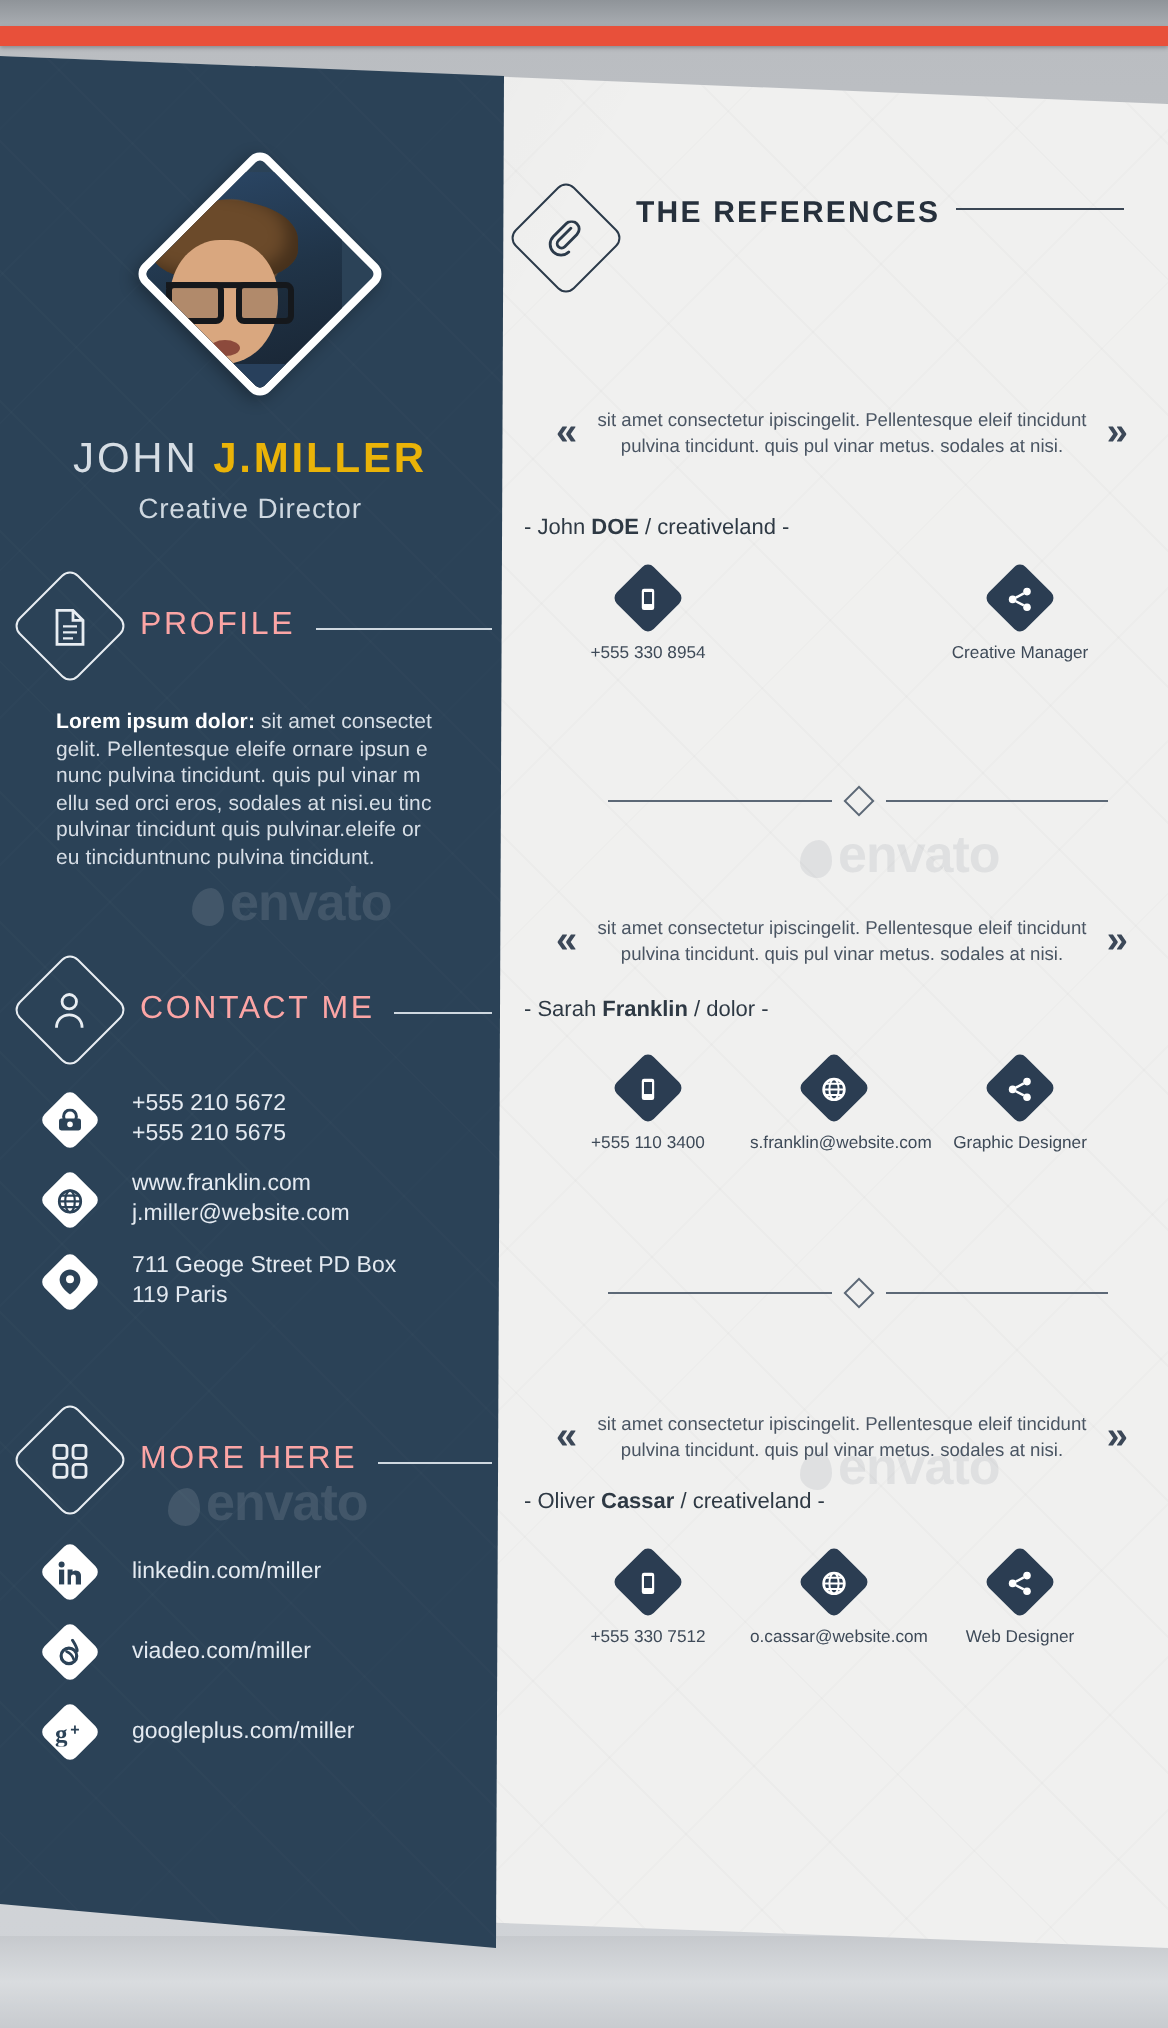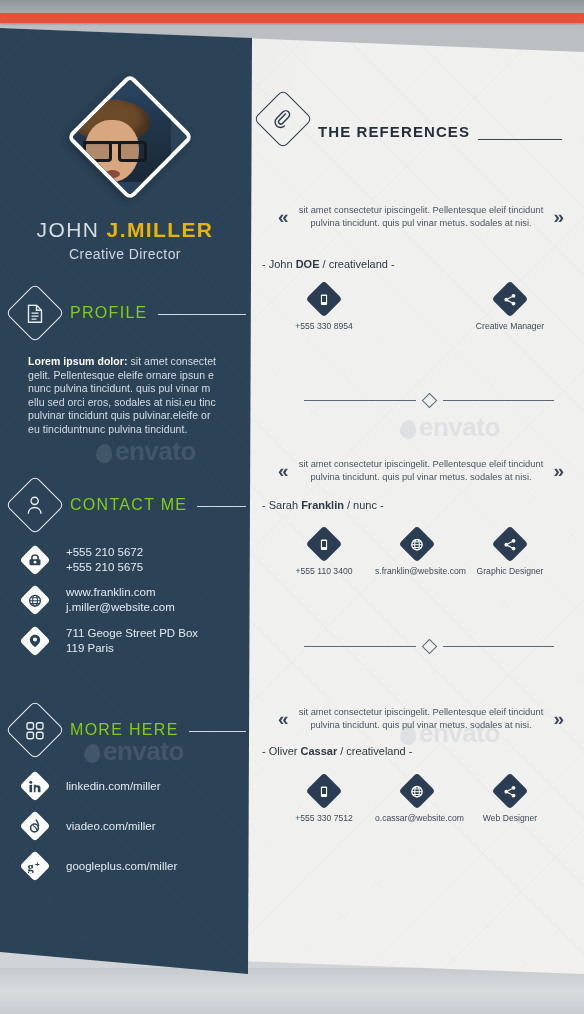--- a/index.html
+++ b/index.html
@@ -71,36 +71,36 @@
   .name .first{font-weight:300;color:#d6dde4;}
   .name .last{font-weight:bold;color:#eab308;}
   .role{position:absolute;left:0;top:224px;width:250px;text-align:center;
     color:#cfd8e0;font-size:14px;letter-spacing:.4px;}
 
   
   .sec{position:absolute;display:flex;align-items:center;}
   .dia{width:40px;height:40px;transform:rotate(45deg);border:1.6px solid #e8edf2;
     border-radius:6px;display:flex;align-items:center;justify-content:center;flex:none;}
   .dia > *{transform:rotate(-45deg);}
-  .sec-title{color:#84cc16;font-size:16px;letter-spacing:1.3px;margin-left:14px;white-space:nowrap;}
+  .sec-title{color:#fca5a5;font-size:16px;letter-spacing:1.3px;margin-left:14px;white-space:nowrap;}
   .sec-rule{height:1px;background:#cfd8e0;flex:1;margin-left:10px;margin-top:2px;}
 
   .body-txt{position:absolute;color:#d7dee6;font-size:10.5px;line-height:13.6px;
     letter-spacing:.05px;}
   .body-txt b{color:#fff;}
 
   .row{position:absolute;display:flex;align-items:center;justify-content:space-between;}
   .badge{width:22px;height:22px;transform:rotate(45deg);background:#fff;border-radius:4px;
     display:flex;align-items:center;justify-content:center;flex:none;}
   .badge > *{transform:rotate(-45deg);font-size:12px;color:#2b4257;line-height:1;}
   .row-txt{margin-left:20px;color:#e4eaf1;font-size:11.5px;line-height:15px;}
   .row-txt div{white-space:nowrap;}
 
   
-  .rsec{position:absolute;display:flex;align-items:flex-end;}
+  .rsec{position:absolute;display:flex;align-items:flex-start;}
   .rdia{width:40px;height:40px;transform:rotate(45deg);border:1.6px solid #2b3a4a;
     border-radius:6px;display:flex;align-items:center;justify-content:center;flex:none;}
   .rdia > *{transform:rotate(-45deg);}
   .rsec-title{color:#26303c;font-size:15px;font-weight:bold;letter-spacing:1.1px;
     margin-left:14px;white-space:nowrap;}
   .rsec-rule{height:1.3px;background:#3a4654;flex:1;margin-left:8px;margin-top:6px;}
 
   .quote{position:absolute;display:flex;align-items:center;}
   .qmark{color:#3c4858;font-size:19px;font-weight:bold;flex:none;}
   .qtext{flex:1;text-align:center;color:#4a5563;font-size:9.3px;line-height:13px;
@@ -320,21 +320,21 @@
     <span class="ddia"></span>
     <span class="dline"></span>
 </div>
 
 <div class="quote" style="left:278px;top:458px;width:286px;">
   <span class="qmark">«</span>
   <span class="qtext">sit amet consectetur ipiscingelit. Pellentesque eleif tincidunt pulvina tincidunt. quis pul vinar metus. sodales at nisi.</span>
   <span class="qmark">»</span>
 </div>
 <div class="qauthor" style="left:262px;top:499px;width:300px;">
-  <span>- Sarah </span><b>Franklin</b><span> / nunc -</span>
+  <span>- Sarah </span><b>Franklin</b><span> / dolor -</span>
 </div>
 <div class="icons" style="left:282px;top:531px;">
   <div class="icol">
     <span class="idia">
       <svg width="11" height="13" viewBox="0 0 11 13">
           <rect x="2.4" y="1.2" width="6.2" height="10.6" rx="1.1" fill="#fff"></rect>
           <rect x="3.5" y="2.8" width="4" height="6" fill="#2b3d52"></rect>
         </svg>
     </span>
     <div class="ilab">+555 110 3400</div>

